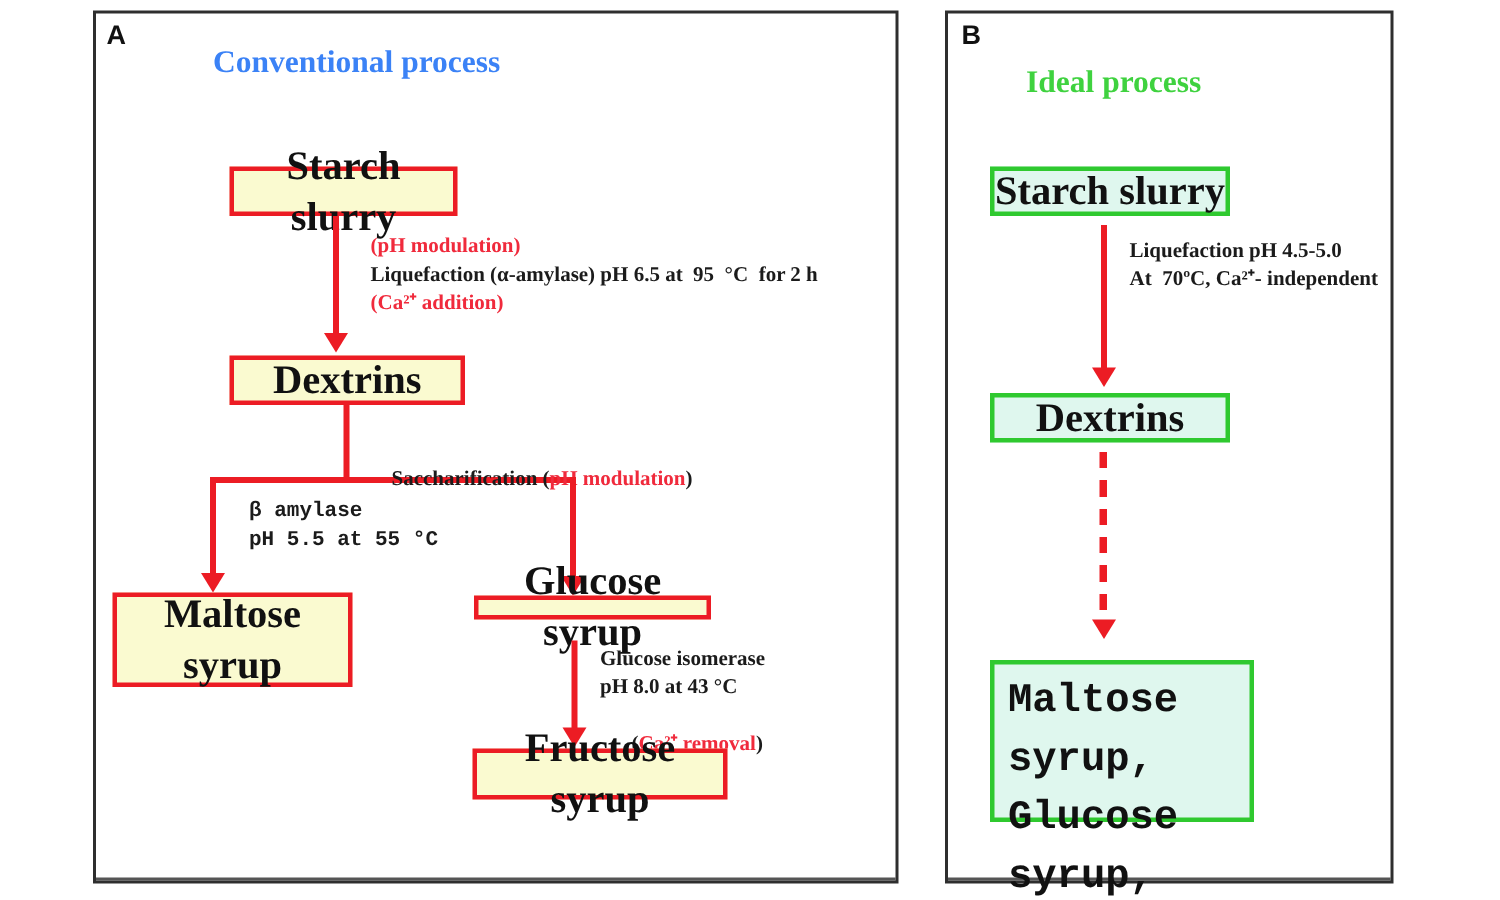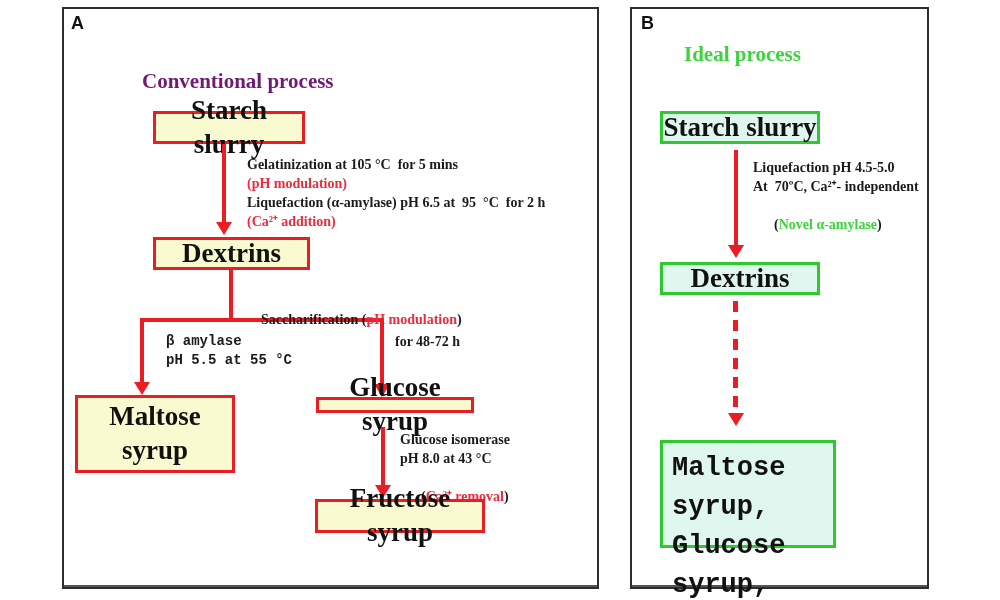--- a/index.html
+++ b/index.html
@@ -17,21 +17,21 @@
   .panel-label {
     position:absolute; font-family:"Liberation Sans", sans-serif;
     font-weight:700; font-size:18px; color:#111;
   }
   .panel-title {
     position:absolute; font-weight:700; font-size:21px; white-space:pre;
   }
   .title-red   { color:#f " } */
   </style>
 <style>
-  .title-red   { color:#701a75;margin-top:40px; }
+  .title-red   { color:#3b82f6; }
   .title-green { color:#3fd23f; }
 
   .nodebox {
     position:absolute; display:flex; align-items:center; justify-content:center;
     font-weight:700; font-size:27px; color:#111; text-align:center;
     line-height:1.25; white-space:pre-line;
   }
   .box-a { background:#fafad0; border:3px solid #ec1c24; }
   .box-b { background:#dff7ee; border:3px solid #2fc92f; }
 
@@ -68,21 +68,20 @@
   <div class="panel-label" style="left:71px; top:13px;">A</div>
 
   <div class="panel-title title-red" style="left:142px; top:29px;">Conventional process</div>
 
   <div class="nodebox box-a" style="left:153px; top:111px; width:152px; height:33px;">Starch slurry</div>
 
   <div class="vline" style="left:222px; top:144px; height:80px;"></div>
   <div class="arrowhead" style="left:216px; top:222px;"></div>
 
   <div class="ann" style="left:247px; top:155px;">
-    <div class="ln black">Gelatinization at 105 °C  for 5 mins</div>
     <div class="ln redtext">(pH modulation)</div>
     <div class="ln black">Liquefaction (α-amylase) pH 6.5 at  95  °C  for 2 h</div>
     <div class="ln redtext">(Ca²⁺ addition)</div>
   </div>
 
   <div class="nodebox box-a" style="left:153px; top:237px; width:157px; height:33px;">Dextrins</div>
 
   <div class="vline" style="left:229px; top:268px; height:54px;"></div>
   <div class="hline" style="left:140px; top:318px; width:244px;"></div>
 
@@ -97,24 +96,23 @@
 
   <div class="ann" style="left:166px; top:332px;font-family:Liberation Mono, monospace;">
     <div class="ln black">β amylase</div>
     <div class="ln black">pH 5.5 at 55 °C</div>
   </div>
 
   <div class="vline" style="left:380px; top:318px; height:68px;"></div>
   <div class="arrowhead" style="left:374px; top:384px;"></div>
 
   <div class="ann" style="left:395px; top:332px;">
-    <div class="ln black">for 48-72 h</div>
   </div>
 
-  <div class="nodebox box-a" style="left:75px; top:395px; width:160px; height:78px;">Maltose
+  <div class="nodebox box-a" style="left:75px; top:395px; width:160px; height:63px;">Maltose
 syrup</div>
 
   <div class="nodebox box-a" style="left:316px; top:397px; width:158px; height:16px;">Glucose syrup</div>
 
   <div class="vline" style="left:381px; top:427px; height:60px;"></div>
   <div class="arrowhead" style="left:375px; top:485px;"></div>
 
   <div class="ann" style="left:400px; top:430px;">
     <div class="ln black">Glucose isomerase</div>
     <div class="ln black">pH 8.0 at 43 °C</div>
@@ -132,23 +130,20 @@
   <div class="panel-title title-green" style="left:684px; top:29px;margin-top:13px;">Ideal process</div>
 
   <div class="nodebox box-b" style="left:660px; top:111px; width:160px; height:33px;">Starch slurry</div>
 
   <div class="vline" style="left:734px; top:150px; height:97px;"></div>
   <div class="arrowhead" style="left:728px; top:245px;"></div>
 
   <div class="ann" style="left:753px; top:158px;">
     <div class="ln black">Liquefaction pH 4.5-5.0</div>
     <div class="ln black">At  70ºC, Ca²⁺- independent</div>
-    <div class="ln">
-      <span class="black">(</span><span class="greentext">Novel α-amylase</span><span class="black">)</span>
-    </div>
   </div>
 
   <div class="nodebox box-b" style="left:660px; top:262px; width:160px; height:33px;">Dextrins</div>
 
   <div class="vdash" style="left:733px; top:301px; height:112px;"></div>
   <div class="arrowhead" style="left:728px; top:413px;"></div>
 
   <div class="nodebox box-b products" style="left:660px; top:440px; width:176px; height:108px;font-family:Liberation Mono, monospace;">Maltose syrup,
 Glucose syrup,
 Fructose syrup</div>

